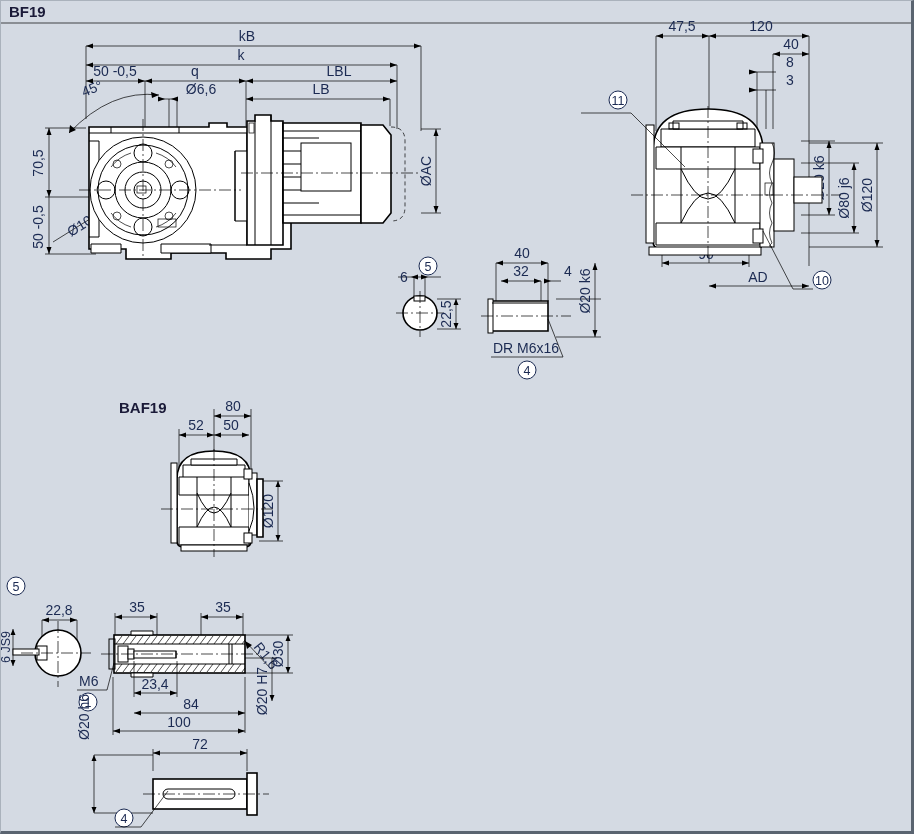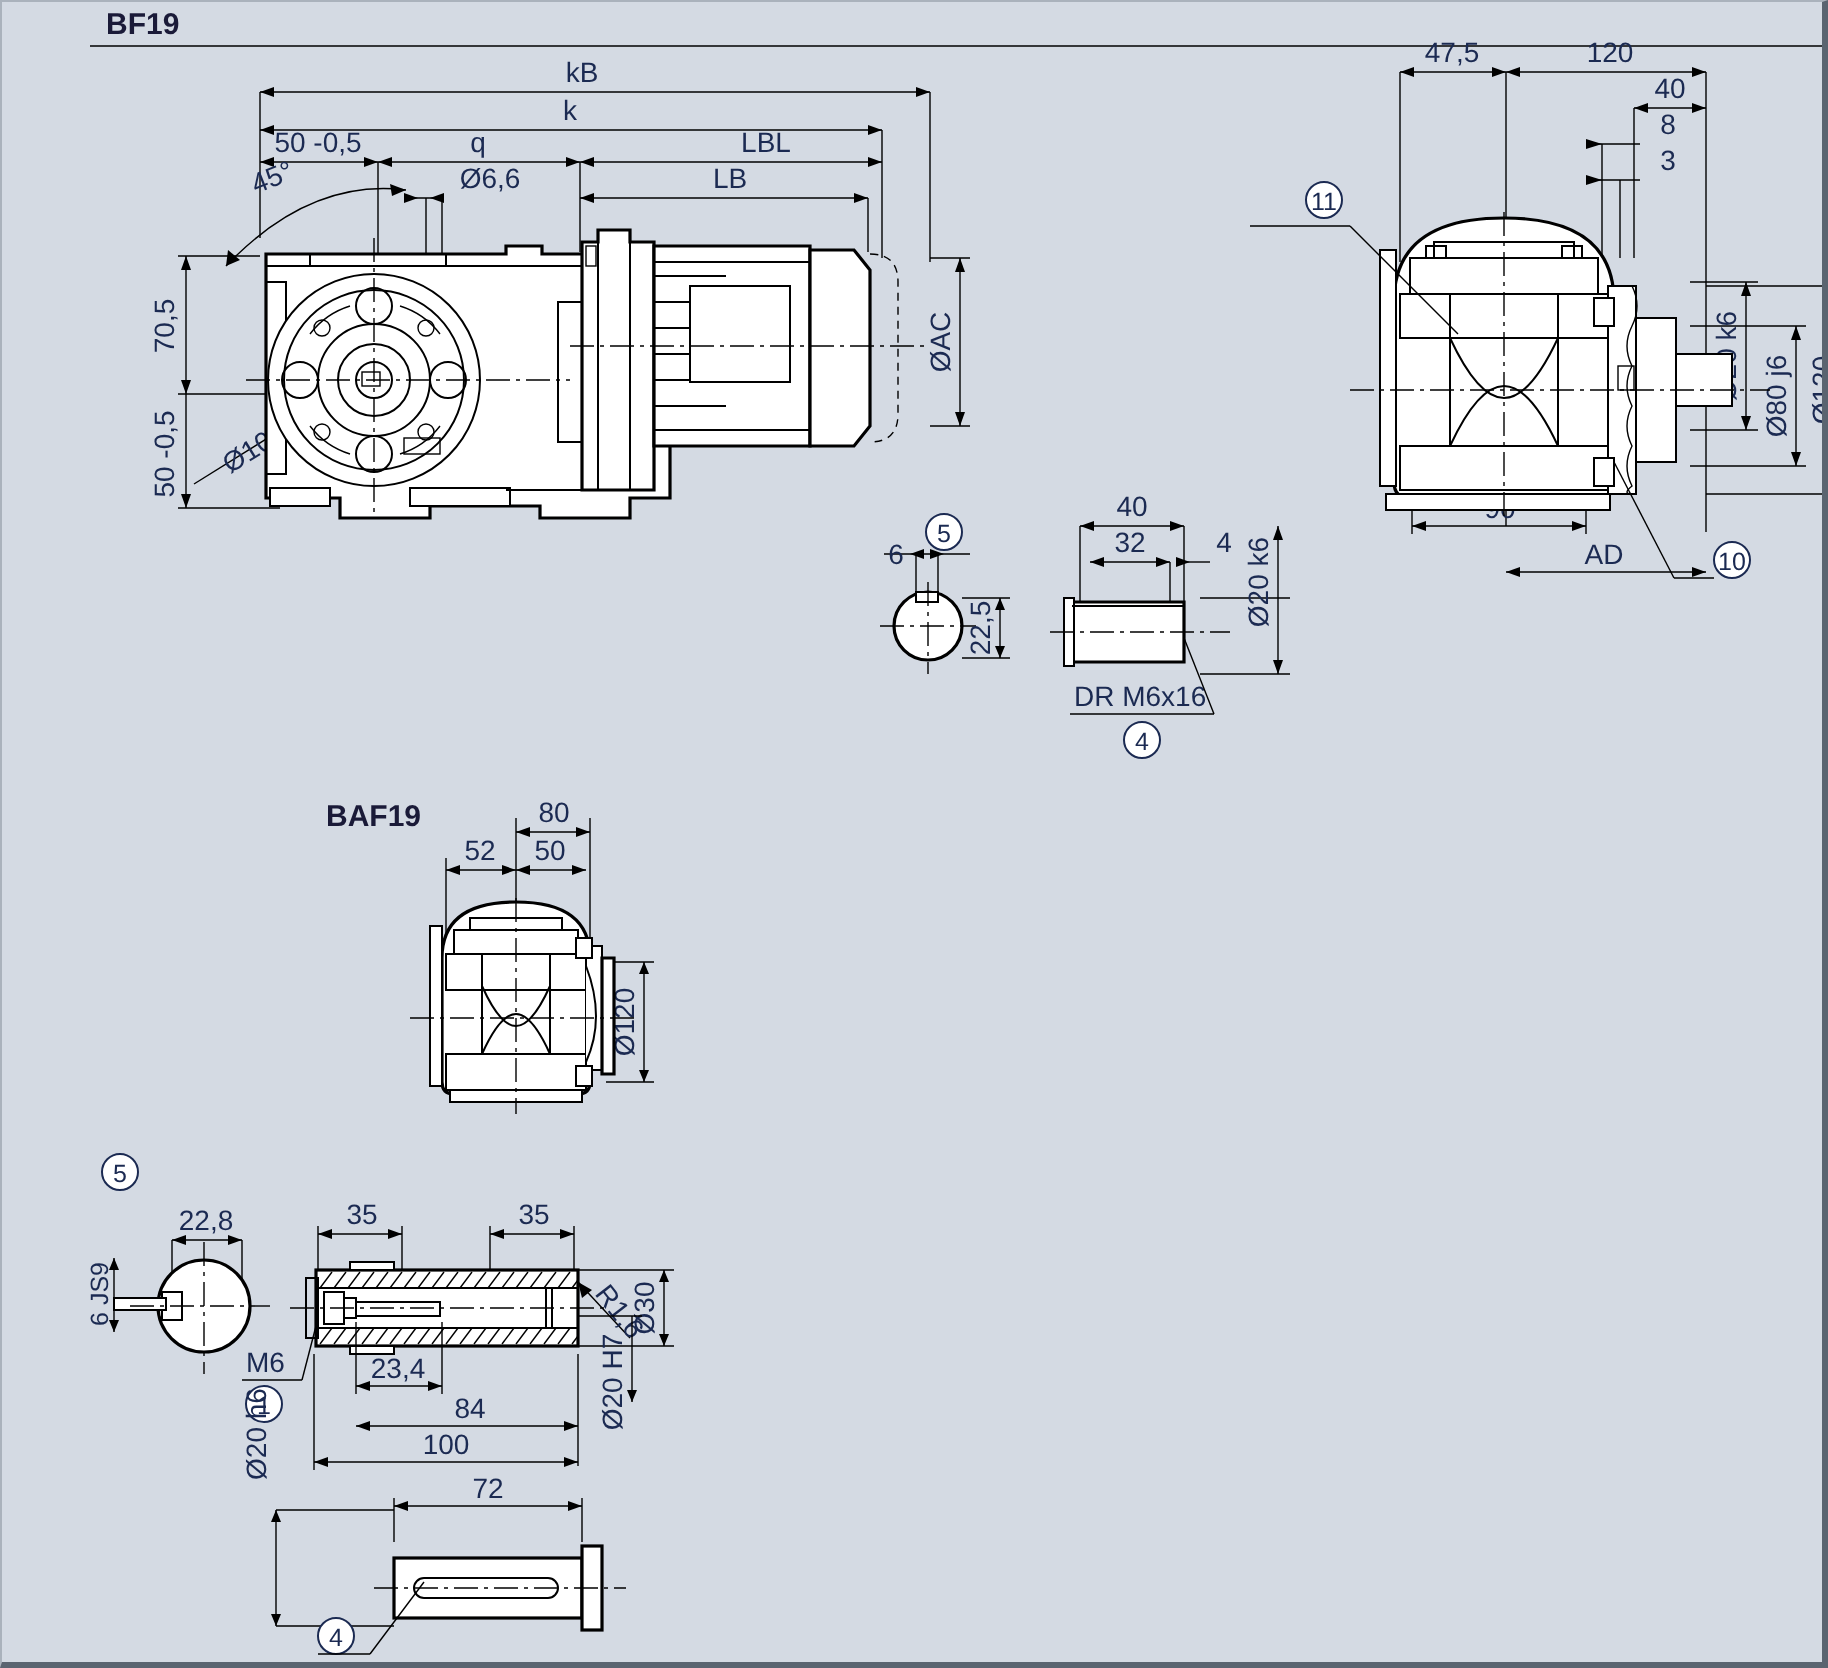--- a/index.html
+++ b/index.html
@@ -8,21 +8,21 @@
     background:#d4dae3;
     font-family:"Liberation Sans", sans-serif;
     overflow:hidden;
     position:relative;
     box-sizing:border-box;
     border-right:3px solid #5a6470;
     border-bottom:3px solid #5a6470;
     border-top:1px solid #aab2bc;
     border-left:1px solid #aab2bc;
   }
-  #sheet{position:absolute;inset:0;margin-left:44px;}
+  #sheet{position:absolute;inset:0;}
   svg{display:block;}
   .dimtxt{font-family:"Liberation Sans",sans-serif;font-size:14px;fill:#1b2a52;}
   .dimtxt-sm{font-family:"Liberation Sans",sans-serif;font-size:12.5px;fill:#1b2a52;}
   .title{font-family:"Liberation Sans",sans-serif;font-size:15px;font-weight:bold;fill:#1a1a38;}
   .bal{font-family:"Liberation Sans",sans-serif;font-size:12.5px;fill:#1b2a52;}
   .ln{stroke:#000;stroke-width:1;fill:none;}
   .ln-th{stroke:#000;stroke-width:1.6;fill:none;}
   .ln-thin{stroke:#000;stroke-width:0.7;fill:none;}
   .dim{stroke:#000;stroke-width:0.7;fill:none;}
   .ext{stroke:#000;stroke-width:0.7;fill:none;}

